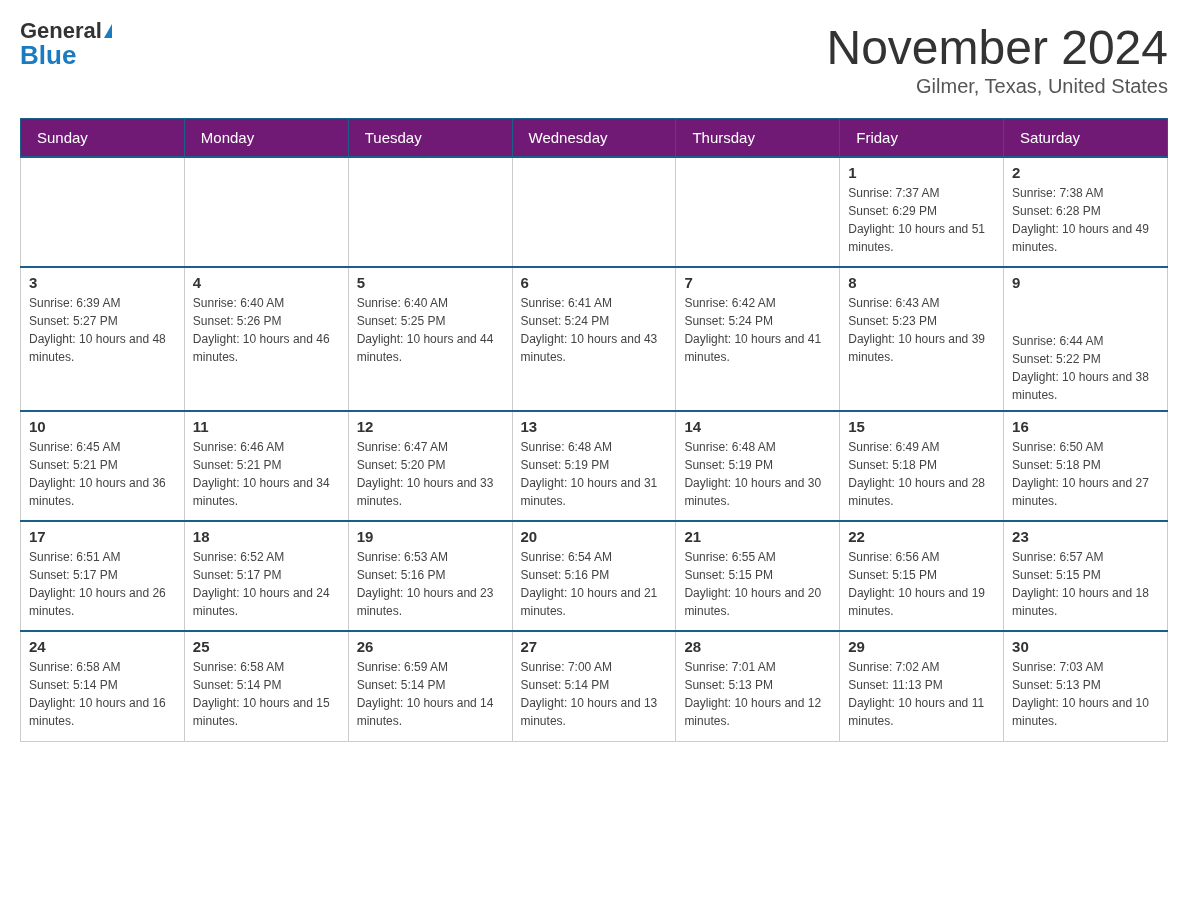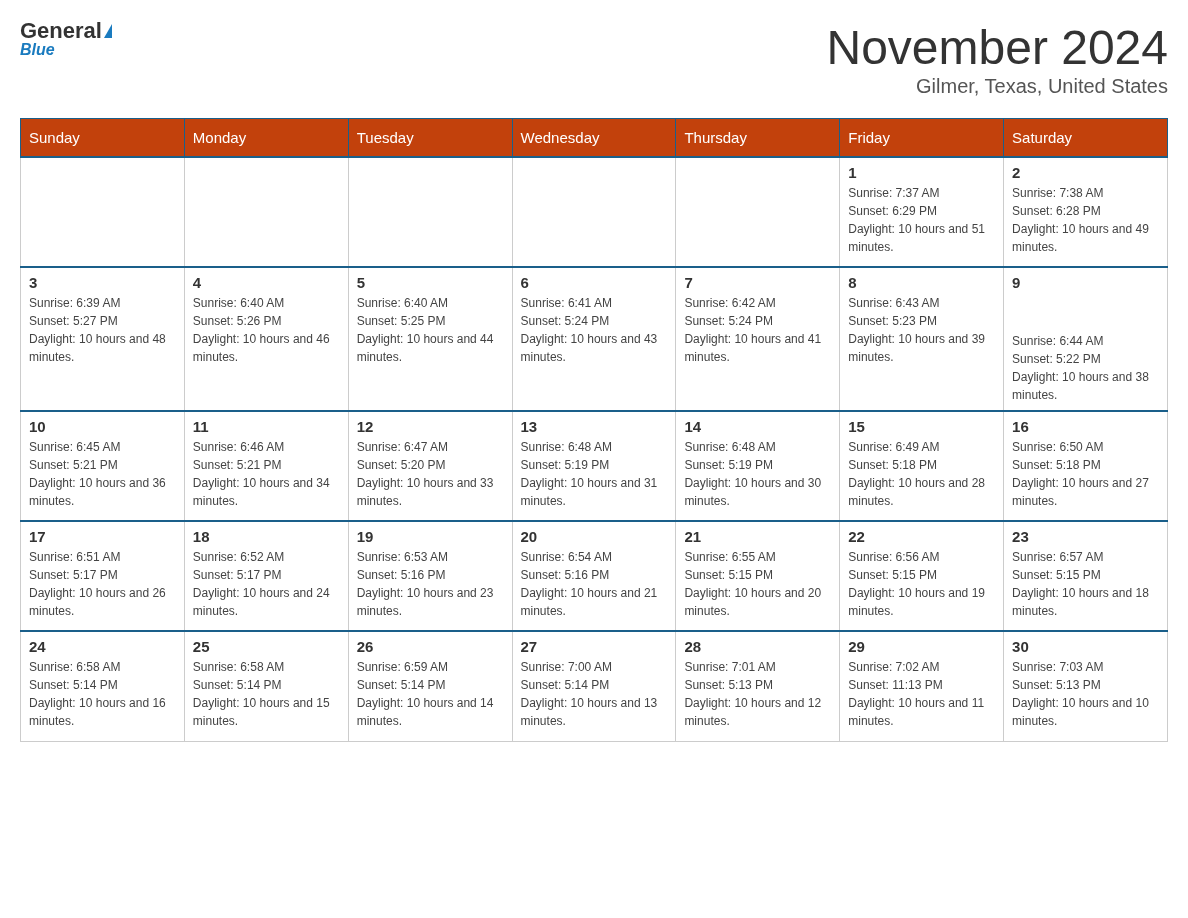--- a/index.html
+++ b/index.html
@@ -20,25 +20,24 @@
       flex-direction: column;
       align-items: flex-start;
     }
     .logo-general {
       font-size: 22px;
       font-weight: bold;
       color: #333;
       line-height: 1;
     }
     .logo-blue {
-      font-size: 16px;
+      font-size: 26px;
       font-weight: bold;
       color: #1a7bbf;
       line-height: 1;
-      font-style: italic;
     }
     .logo-triangle {
       display: inline-block;
       width: 0;
       height: 0;
       border-left: 8px solid transparent;
       border-bottom: 14px solid #1a7bbf;
       margin-left: 2px;
       vertical-align: middle;
     }
@@ -54,23 +53,23 @@
       font-size: 20px;
       font-weight: normal;
       color: #555;
     }
     .calendar {
       width: 100%;
       border-collapse: collapse;
       table-layout: fixed;
     }
     .calendar thead th {
-      background-color: #c2410c;
+      background-color: #701a75;
       color: #fff;
-      padding: 10px 8px;
+      padding: 10px 16px;
       font-size: 15px;
       font-weight: normal;
       text-align: left;
       border: 1px solid #1a5f8a;
     }
     .calendar tbody td {
       border: 1px solid #ccc;
       vertical-align: top;
       padding: 6px 8px;
       height: 110px;

